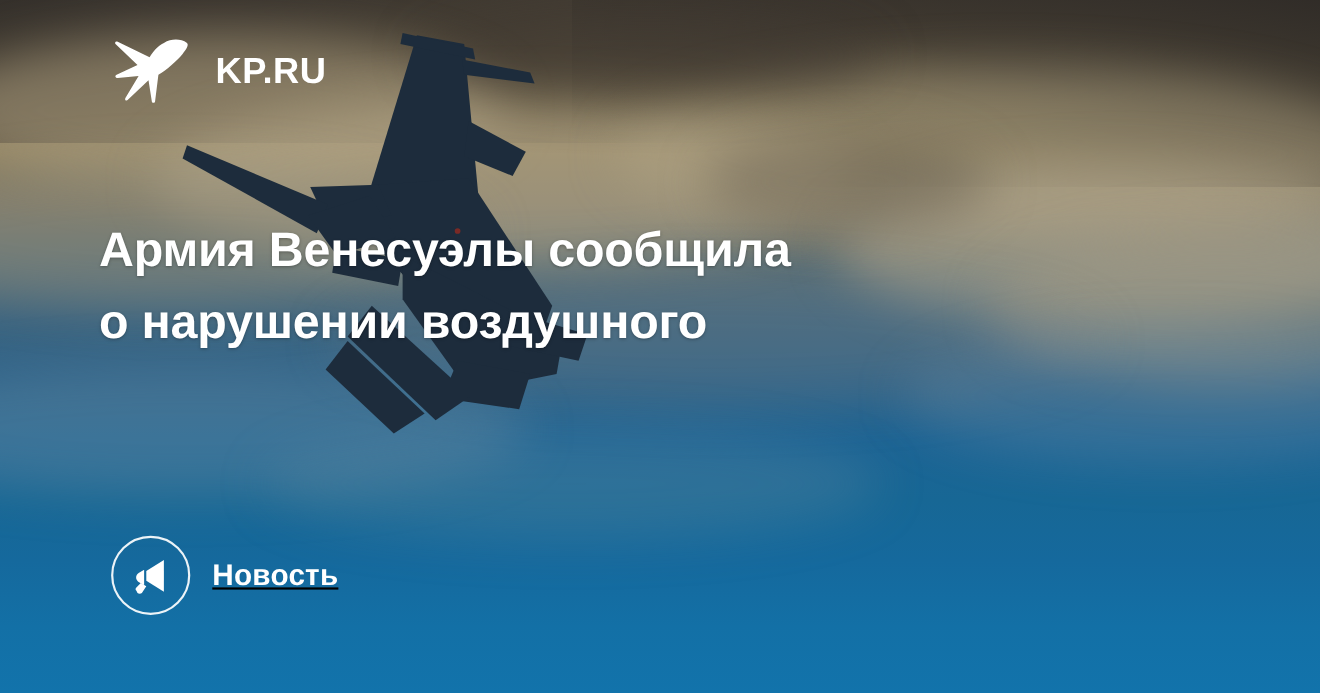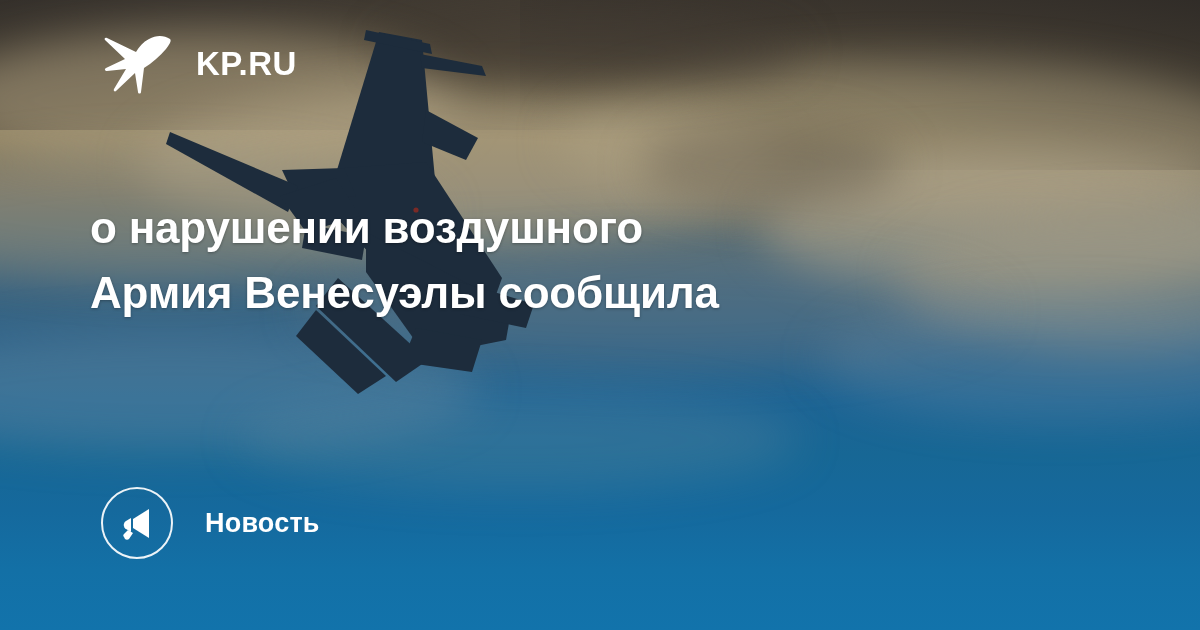--- a/index.html
+++ b/index.html
@@ -124,22 +124,23 @@
   }
   .headline .hl-line { display: block; white-space: nowrap; }
 
   
   .badge {
     position: absolute;
     left: 101px;
     top: 486px;
     display: flex;
     align-items: center;
-    gap: 32px;
+    gap: 20px;
     height: 74px;
+    text-decoration: underline;
   }
   .badge-icon-ring {
     width: 72px;
     height: 72px;
     border: 2px solid rgba(255,255,255,0.92);
     border-radius: 50%;
     display: flex;
     align-items: center;
     justify-content: center;
     box-sizing: border-box;
@@ -216,22 +217,22 @@
   <div class="logo">
     <span class="logo-mark">
       <svg viewBox="0 0 74 62" xmlns="http://www.w3.org/2000/svg" aria-hidden="true">
         <path fill="#ffffff" d="M66,7 C60,3 52,3 45,7 C39,10 35,15 32,20 L3,6 C1,5 0,7 1,8 L21,27 L2,36 C0,37 1,39 3,39 L22,37 L10,57 C9,59 11,60 12,59 L31,41 L34,60 C34,62 37,62 37,60 L40,36 C48,31 56,24 62,17 C65,13 68,9 66,7 Z"></path>
       </svg>
     </span>
     <span class="logo-text">KP.RU</span>
   </div>
 
   <div class="headline">
+    <span class="hl-line">Армия Венесуэлы сообщила</span>
     <span class="hl-line">о нарушении воздушного</span>
-    <span class="hl-line">Армия Венесуэлы сообщила</span>
   </div>
 
   <div class="badge">
     <span class="badge-icon-ring">
       <svg viewBox="0 0 36 36" xmlns="http://www.w3.org/2000/svg" aria-hidden="true">
         <path fill="#ffffff" d="M30,4 L14,14 L14,23 L30,33 Z"></path>
         <path fill="#ffffff" d="M12,13 L7,16 C4,18 4,22 7,24 L12,27 Z"></path>
         <path fill="#ffffff" d="M9,25 L14,28 L10,34 C9,35 7,35 6,34 L5,32 C4,31 4,30 5,29 Z"></path>
       </svg>
     </span>

